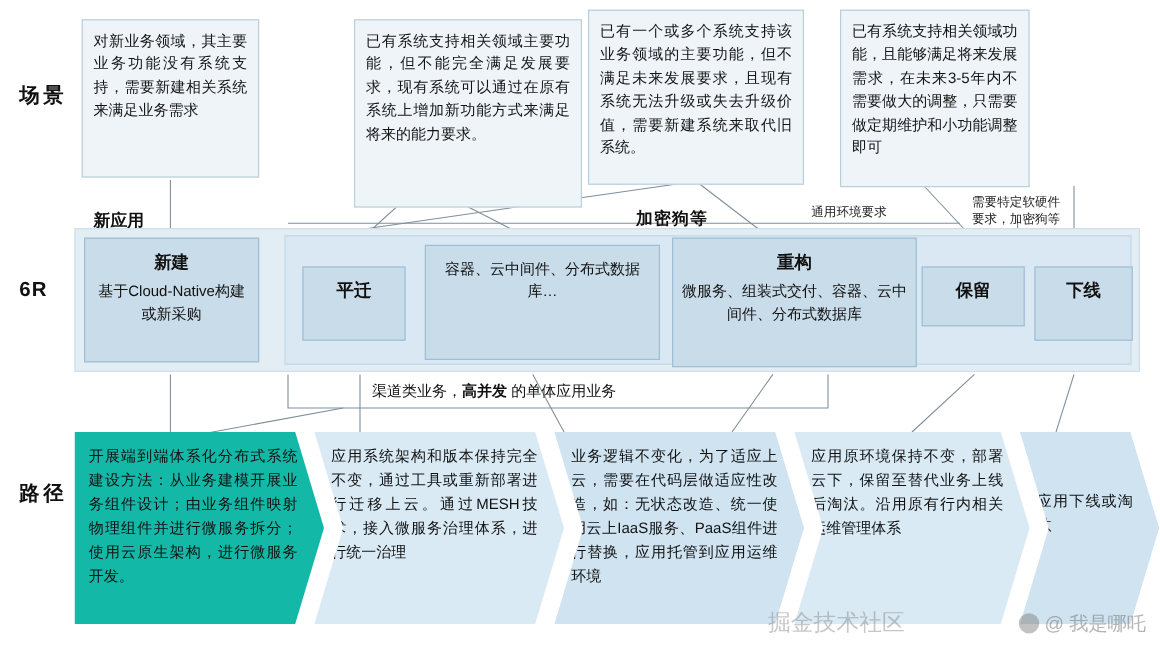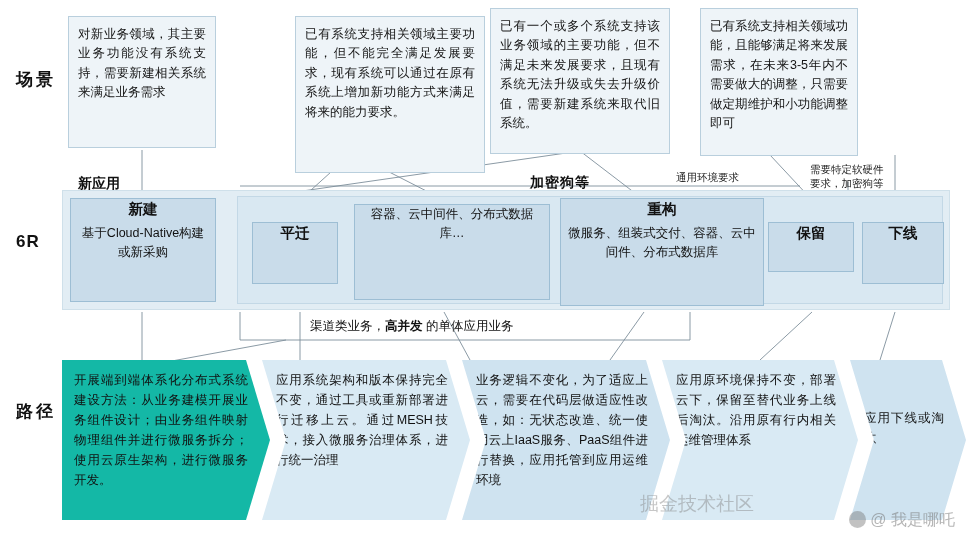--- a/index.html
+++ b/index.html
@@ -84,20 +84,21 @@
     background: #d9e8f2;
     border: 1px solid #c3d8e6;
     box-sizing: border-box;
   }
   .r-box {
     position: absolute;
     box-sizing: border-box;
     background: #c9dcea;
     border: 1px solid #9dbed4;
     text-align: center;
+    padding-top: 10px;
     font-size: 12.5px;
     line-height: 1.5;
     color: #111;
   }
   .r-box .r-title {
     display: block;
     font-weight: bold;
     font-size: 14.5px;
     margin-bottom: 3px;
   }
@@ -157,21 +158,21 @@
     display: inline-block;
     width: 17px; height: 17px;
     border-radius: 50%;
     background: rgba(120,120,120,0.45);
     vertical-align: -3px;
     margin-right: 4px;
   }
   .watermark-big {
     position: absolute;
     left: 640px;
-    bottom: 22px;
+    bottom: 7px;
     font-size: 19px;
     color: rgba(130,130,130,0.45);
     white-space: nowrap;
   }
 </style>
 </head>
 <body>
 
 <div class="canvas">
 

